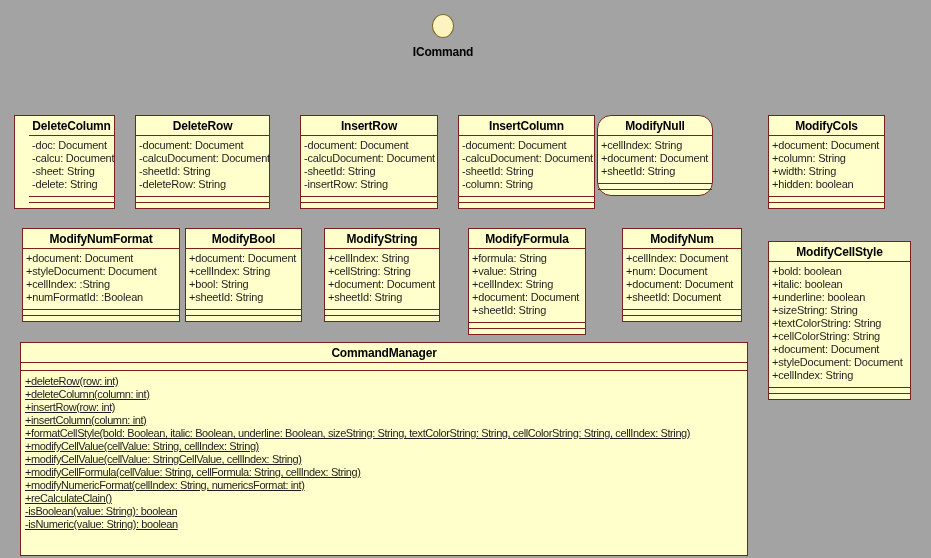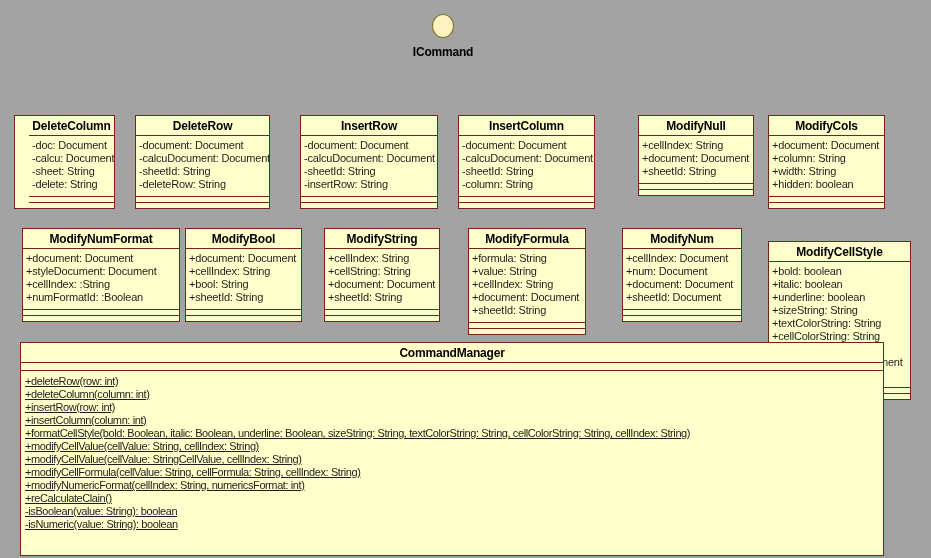--- a/index.html
+++ b/index.html
@@ -58,29 +58,29 @@
     letter-spacing: -0.4px;
     text-decoration: underline;
     white-space: nowrap;
   }
 
   
   .pos-deletecolumn   { left: 14px;  top: 115px; width: 101px; padding-left: 14px; }
   .pos-deleterow      { left: 135px; top: 115px; width: 135px; }
   .pos-insertrow      { left: 300px; top: 115px; width: 138px; }
   .pos-insertcolumn   { left: 458px; top: 115px; width: 137px; }
-  .pos-modifynull     { left: 638px; top: 115px; width: 116px; }
+  .pos-modifynull     { left: 597px; top: 115px; width: 116px; border-radius: 14px; }
   .pos-modifycols     { left: 768px; top: 115px; width: 117px; }
   .pos-modifynumformat{ left: 22px;  top: 228px; width: 158px; }
   .pos-modifybool     { left: 185px; top: 228px; width: 117px; }
   .pos-modifystring   { left: 324px; top: 228px; width: 116px; }
   .pos-modifyformula  { left: 468px; top: 228px; width: 118px; }
   .pos-modifynum      { left: 622px; top: 228px; width: 120px; }
   .pos-modifycellstyle{ left: 768px; top: 225px; width: 143px; margin-top: 16px; }
-  .pos-commandmanager { left: 20px;  top: 342px; width: 864px; }
+  .pos-commandmanager { left: 20px;  top: 342px; width: 728px; }
 </style>
 </head>
 <body>
 
 <div id="canvas">
 
   <div class="iface">
     <div class="iface-circle"></div>
     <div class="iface-label">ICommand</div>
   </div>

